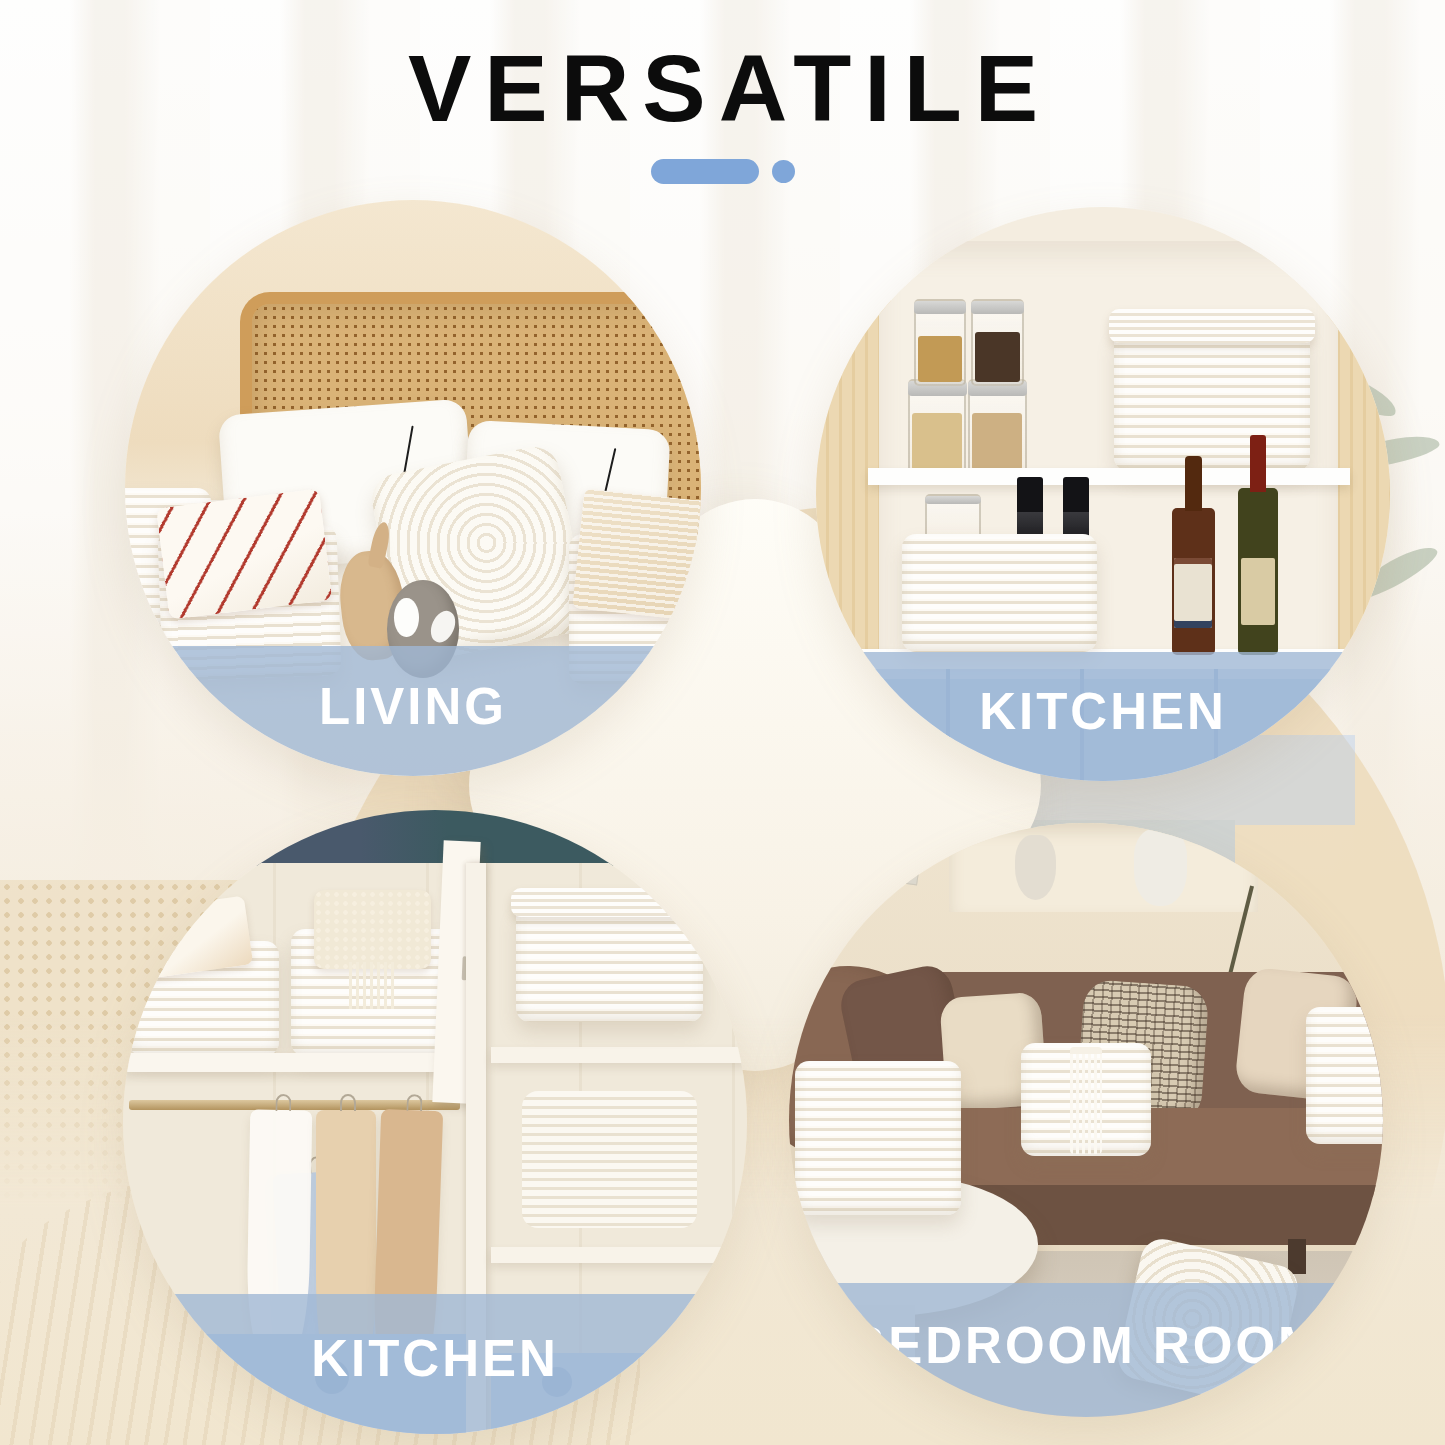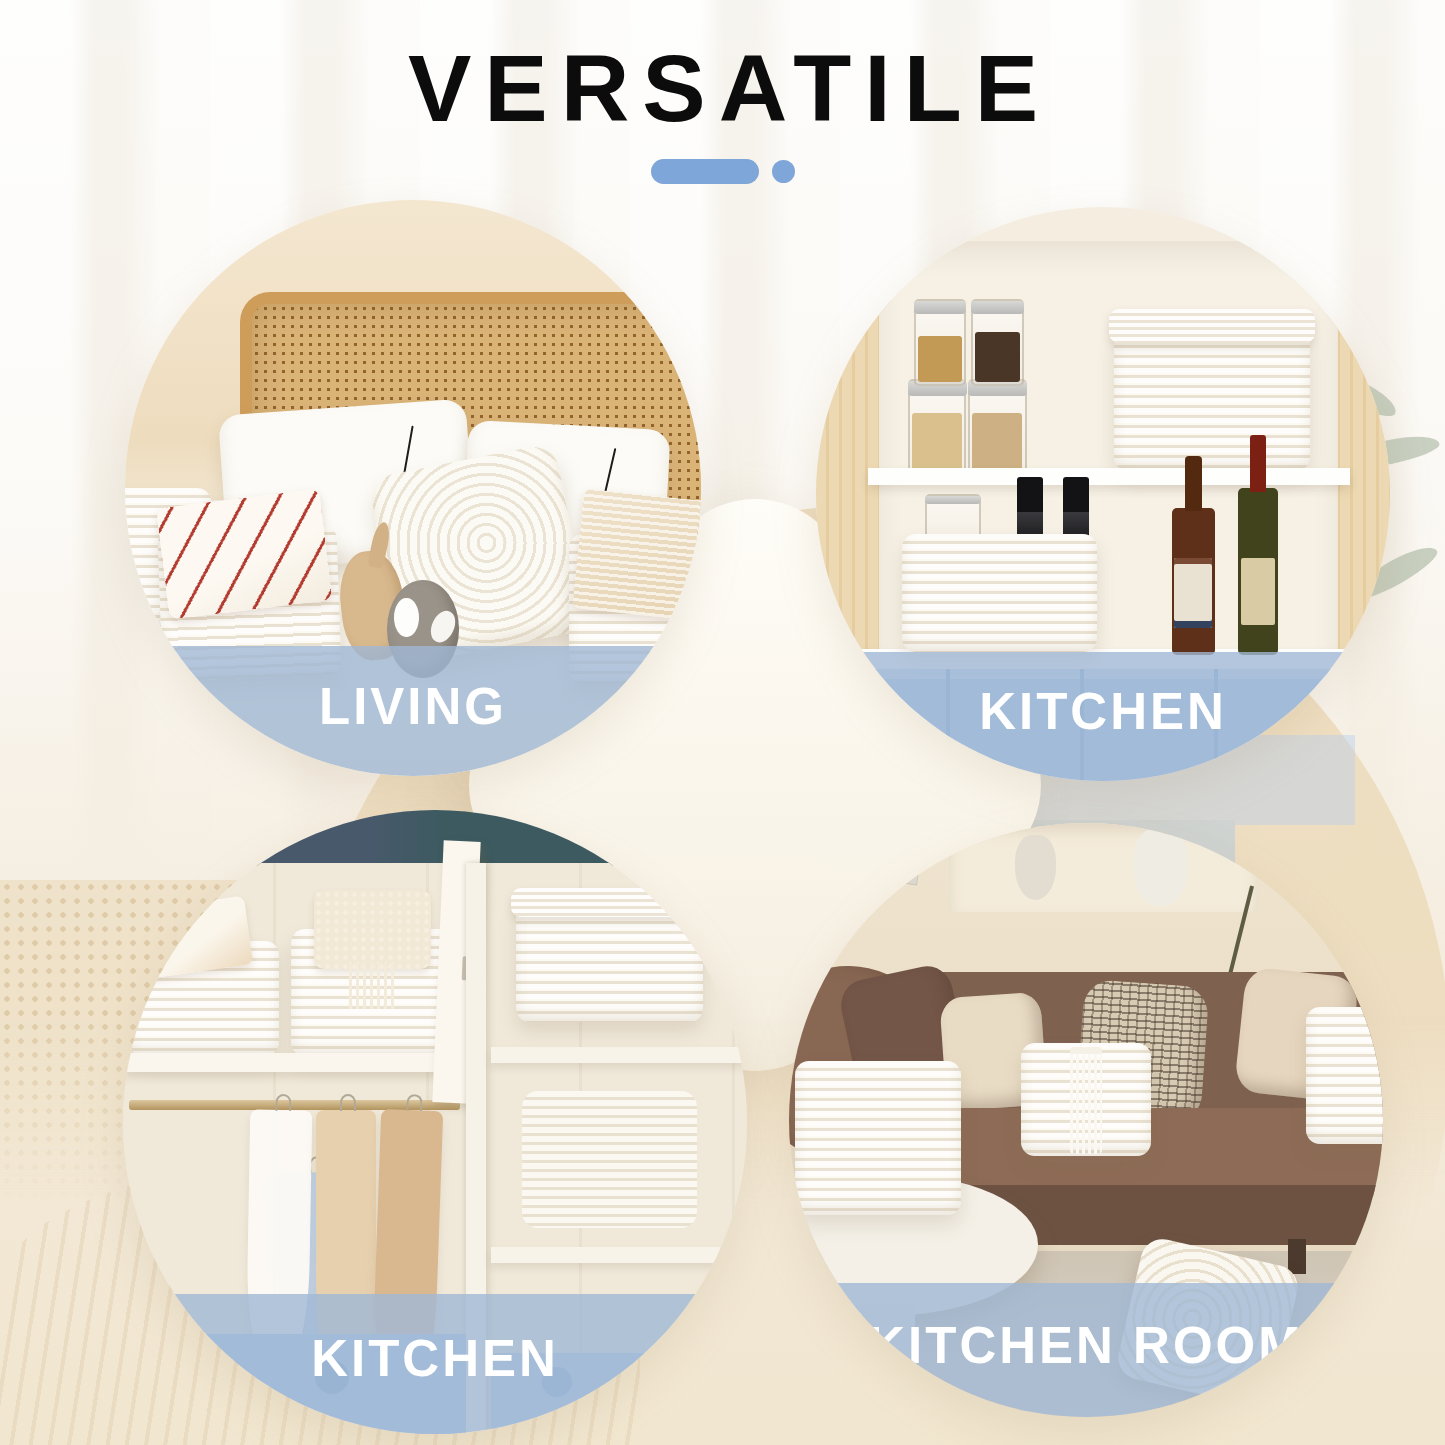--- a/index.html
+++ b/index.html
@@ -376,17 +376,17 @@
       <div class="lv-macrame"></div>
     </div>
     <div class="basket lv-basket-arm"></div>
     <div class="lv-table"></div>
     <div class="magazine m1"></div>
     <div class="magazine m2"></div>
     <div class="magazine m3"></div>
     <div class="basket lv-basket-table"></div>
     <div class="lv-basket-floor"></div>
     <figcaption class="label-band">
-      <span>KITCHEN ROOM</span>
+      <span>BEDROOM ROOM</span>
     </figcaption>
   </figure>
 
 </div>
 
 </body></html>

